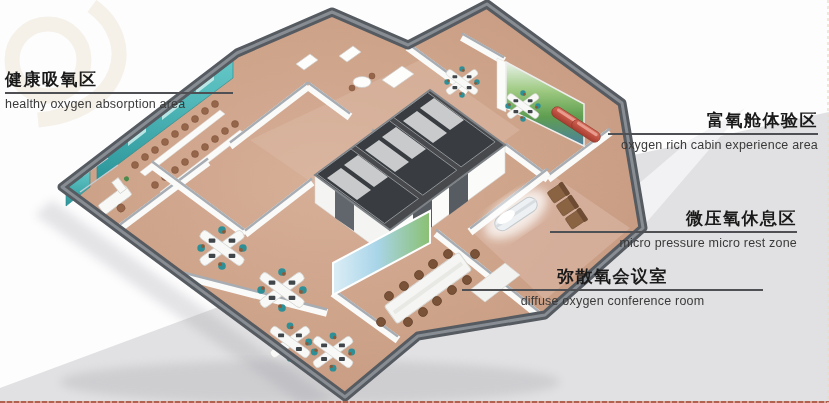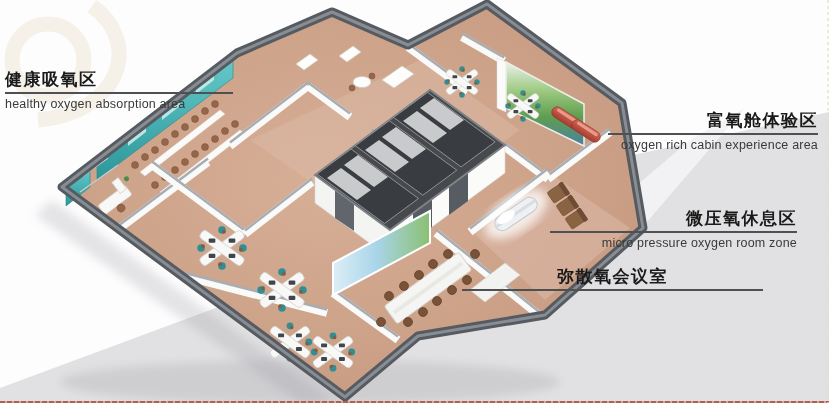--- a/index.html
+++ b/index.html
@@ -303,23 +303,24 @@
 
   <div class="plan-label l1">
     <div class="zh">健康吸氧区</div>
     <div class="rule"></div>
     <div class="en">healthy oxygen absorption area</div>
   </div>
 
   <div class="plan-label l3">
     <div class="zh">微压氧休息区</div>
     <div class="rule"></div>
-    <div class="en">micro pressure oxygen room zone</div>
+    <div class="en">micro pressure micro rest zone</div>
   </div>
 
   <div class="plan-label l4">
     <div class="zh">弥散氧会议室</div>
     <div class="rule"></div>
+    <div class="en">diffuse oxygen conference room</div>
   </div>
 
   <div id="bottom-strip"></div>
   <div id="right-strip"></div>
 </div>
 
 </body></html>

